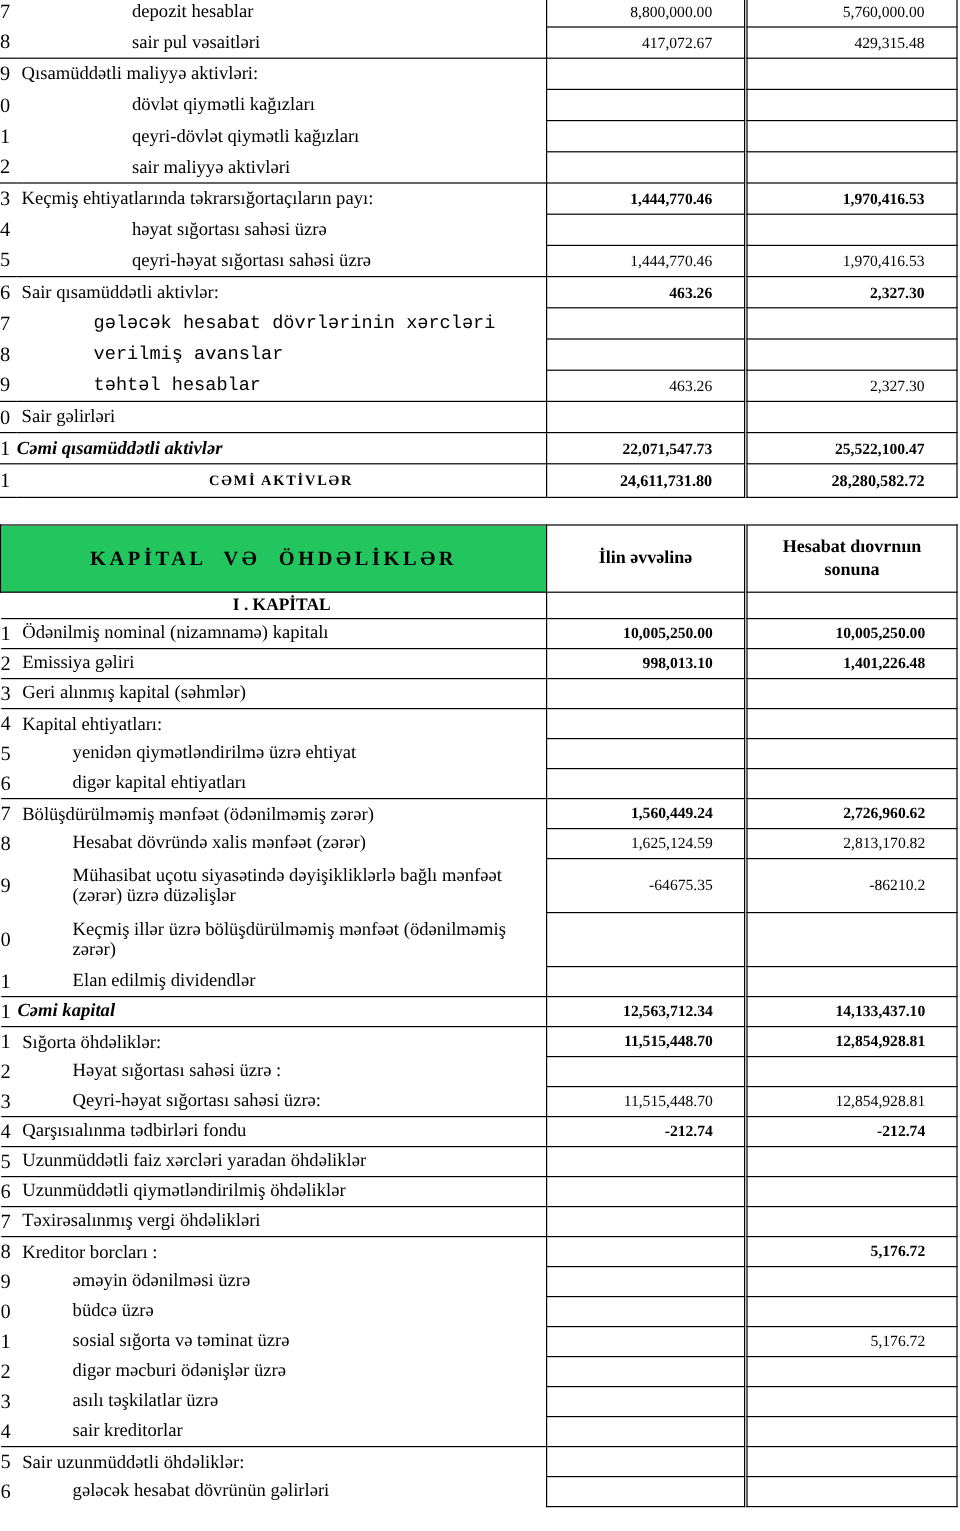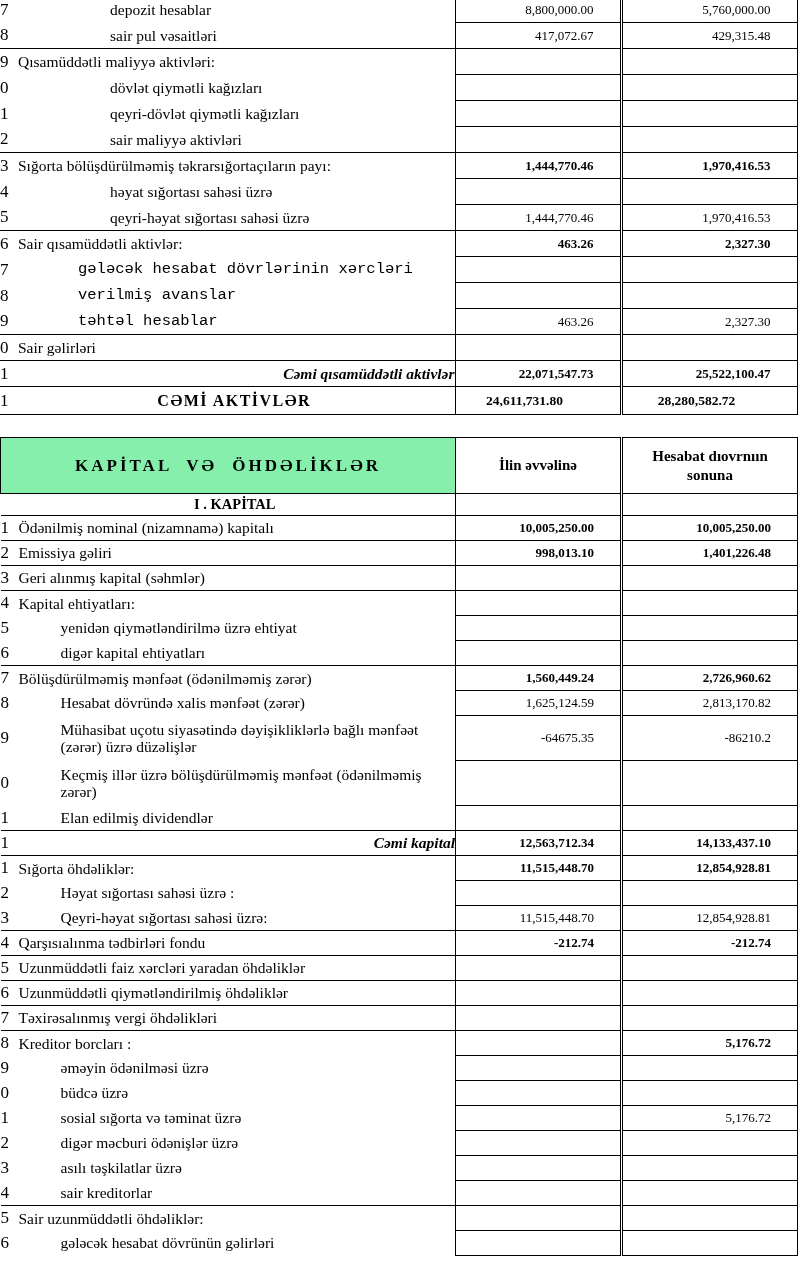--- a/index.html
+++ b/index.html
@@ -28,36 +28,36 @@
   .t-top tr    { height: 26px; }
   .t-bottom tr { height: 25px; }
   tr.tall      { height: 45px !important; }
   tr.rt-shead  { height: 22px !important; }
   tr.rt-grand  { height: 28px !important; }
 
   tr.rt-section td.label { font-weight: normal; }
   tr.rt-section td.val   { font-weight: bold; }
   tr.rt-section td.num, tr.rt-section td.label { border-top: 1px solid #000; }
 
-  tr.rt-total td.label { font-weight: bold; font-style: italic; text-align: right; padding-left: 0; font-size: 15.5px; }
+  tr.rt-total td.label { font-weight: bold; font-style: italic; text-align: left; padding-left: 0; font-size: 15.5px; }
   tr.rt-total td.val   { font-weight: bold; margin-left: 36px; }
   tr.rt-total td.num, tr.rt-total td.label { border-top: 1px solid #000; }
 
-  tr.rt-grand td.label { font-weight: bold; text-align: center; padding-left: 0; font-size: 16px; letter-spacing: 1.5px; }
-  tr.rt-grand td.val   { font-weight: bold; font-size: 13.5px; text-align: center; }
+  tr.rt-grand td.label { font-weight: bold; text-align: center; padding-left: 0; font-size: 12px; letter-spacing: 1.5px; }
+  tr.rt-grand td.val   { font-weight: bold; font-size: 13.5px; }
   tr.rt-grand td.num, tr.rt-grand td.label { border-top: 1px solid #000; border-bottom: 1px solid #000; }
 
   tr.rt-shead td.label { font-weight: bold; text-align: center; padding-left: 0; font-size: 14.5px; }
   tr.rt-shead td.num, tr.rt-shead td.label { border-top: 1px solid #000; border-bottom: 1px solid #000; }
 
   .spacer { height: 22px; }
 
   tr.hdr { height: 56px; }
   th.title-cell {
-    background: #86efac; border: 1px solid #000;
+    background: #22c55e; border: 1px solid #000;
     font-size: 17px; font-weight: bold; letter-spacing: 3px; word-spacing: 8px;
     text-align: center;
   }
   th.val-h {
     border: 1px solid #000; font-size: 15px; font-weight: bold;
     text-align: center; line-height: 1.25; padding: 0 8px;
   }
 </style>
 </head>
 <body>
@@ -108,21 +108,21 @@
       </tr>
       <tr class="rt-item">
         <td class="num">2</td>
         <td class="label ind3">sair maliyyə aktivləri</td>
         <td class="val v1"></td>
         <td class="gapc"></td>
         <td class="val v2"></td>
       </tr>
       <tr class="rt-section">
         <td class="num">3</td>
-        <td class="label ind0">Sığorta bölüşdürülməmiş təkrarsığortaçıların payı:</td>
+        <td class="label ind0">Keçmiş ehtiyatlarında təkrarsığortaçıların payı:</td>
         <td class="val v1">1,444,770.46</td>
         <td class="gapc"></td>
         <td class="val v2">1,970,416.53</td>
       </tr>
       <tr class="rt-item">
         <td class="num">4</td>
         <td class="label ind3">həyat sığortası sahəsi üzrə</td>
         <td class="val v1"></td>
         <td class="gapc"></td>
         <td class="val v2"></td>

